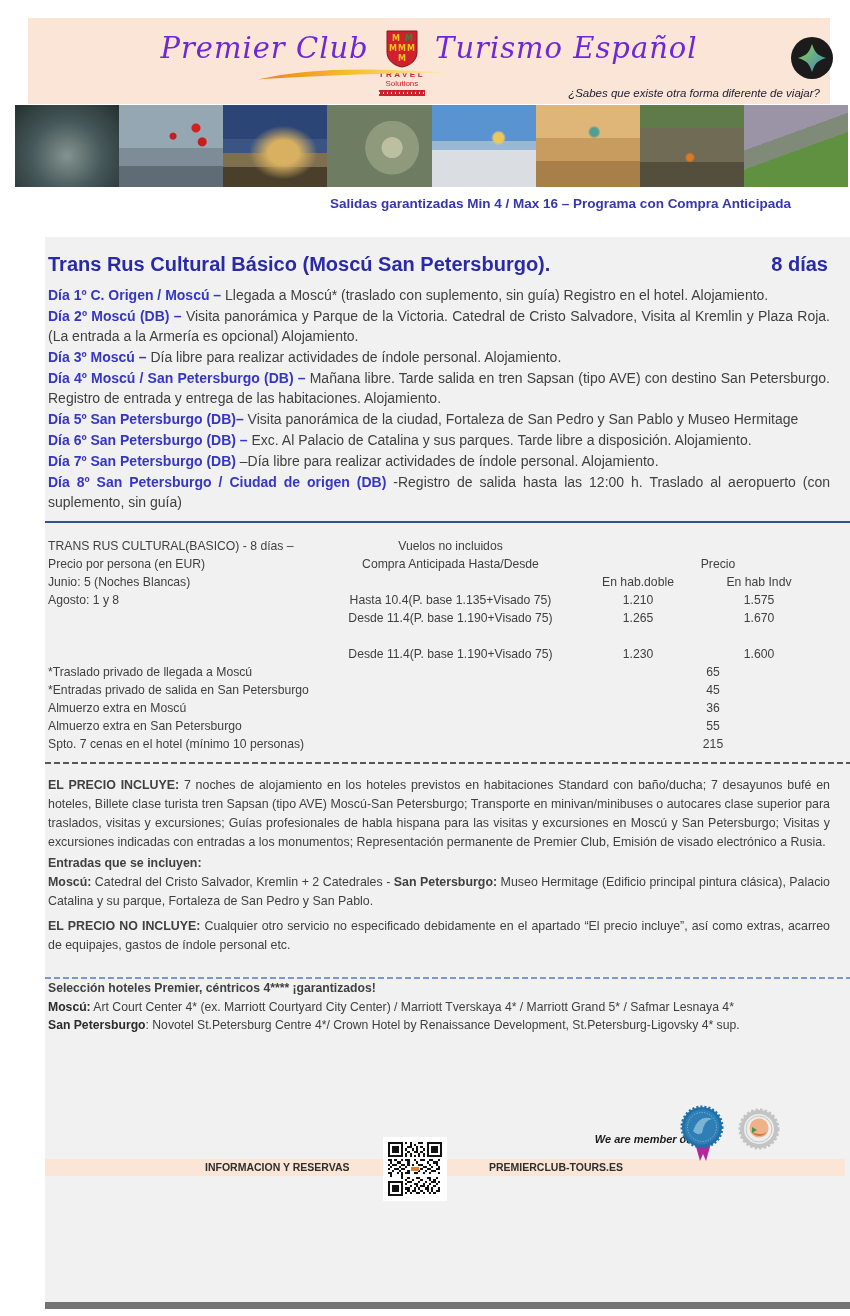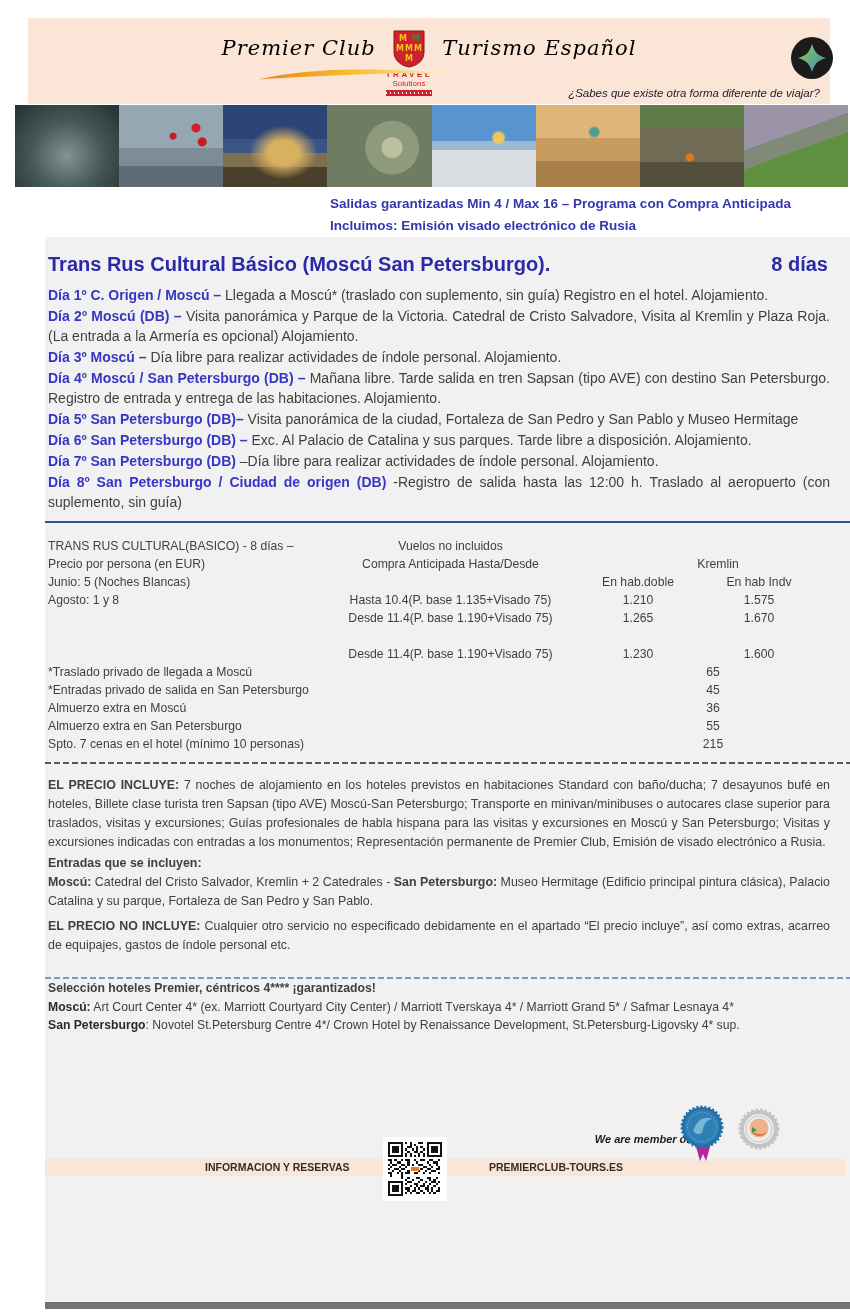--- a/index.html
+++ b/index.html
@@ -3,21 +3,21 @@
 <meta charset="utf-8">
 <style>
   html,body{margin:0;padding:0;background:#ffffff;}
   .page{position:relative;width:850px;height:1316px;background:#fff;overflow:hidden;
         font-family:"Liberation Sans",sans-serif;color:#3f3f3f;}
 
   
   .header-band{position:absolute;left:28px;top:18px;width:802px;height:86px;background:#fbe5d6;}
   .brand-row{position:absolute;left:0;top:10px;width:100%;display:flex;justify-content:center;
              align-items:flex-start;gap:10px;}
-  .script{font-family:"DejaVu Serif",serif;font-style:italic;font-size:21px;color:#000000;
+  .script{font-family:"DejaVu Serif",serif;font-style:italic;font-size:29px;color:#6d28d9;
           letter-spacing:1px;line-height:40px;}
   .logo-col{display:flex;flex-direction:column;align-items:center;margin-top:2px;}
   .logo-col .travel{color:#cf2030;font-size:8px;font-weight:bold;letter-spacing:2.5px;margin-top:2px;line-height:9px;}
   .logo-col .solutions{color:#cf2030;font-size:8px;line-height:9px;}
   .red-banner{width:46px;height:6px;background:#cf2030;margin-top:2px;
               background-image:repeating-linear-gradient(90deg,#fff 0 1px,#cf2030 1px 4px);
               background-size:100% 2px;background-position:0 2px;background-repeat:no-repeat;background-color:#cf2030;}
   .swoosh{position:absolute;left:228px;top:46px;width:200px;height:20px;}
   .tagline{position:absolute;right:10px;bottom:5px;font-size:11.5px;font-style:italic;color:#1c1c30;}
   .app-icon{position:absolute;left:762px;top:18px;width:44px;height:44px;}
@@ -148,21 +148,20 @@
     <div class="photo ph3"></div>
     <div class="photo ph4"></div>
     <div class="photo ph5"></div>
     <div class="photo ph6"></div>
     <div class="photo ph7"></div>
     <div class="photo ph8"></div>
   </div>
 
   <div class="banner">
     <div>Salidas garantizadas Min 4 / Max 16 – Programa con Compra Anticipada</div>
-    <div>Incluimos: Emisión visado electrónico de Rusia</div>
   </div>
 
   <div class="content-box">
 
     <div class="title-row">
       <span>Trans Rus Cultural Básico (Moscú San Petersburgo).</span>
       <span>8 días</span>
     </div>
 
     <div class="itin">
@@ -179,21 +178,21 @@
     <div class="hr-blue"></div>
 
     <div class="ptable">
       <div class="trow">
         <span class="c1">TRANS RUS CULTURAL(BASICO) - 8 días –</span>
         <span class="c2">Vuelos no incluidos</span>
       </div>
       <div class="trow">
         <span class="c1">Precio por persona (en EUR)</span>
         <span class="c2">Compra Anticipada Hasta/Desde</span>
-        <span class="cprice">Kremlin</span>
+        <span class="cprice">Precio</span>
       </div>
       <div class="trow">
         <span class="c1">Junio: 5 (Noches Blancas)</span>
         <span class="c3">En hab.doble</span>
         <span class="c4">En hab Indv</span>
       </div>
       <div class="trow">
         <span class="c1">Agosto: 1 y 8</span>
         <span class="c2">Hasta 10.4(P. base 1.135+Visado 75)</span>
         <span class="c3">1.210</span>

